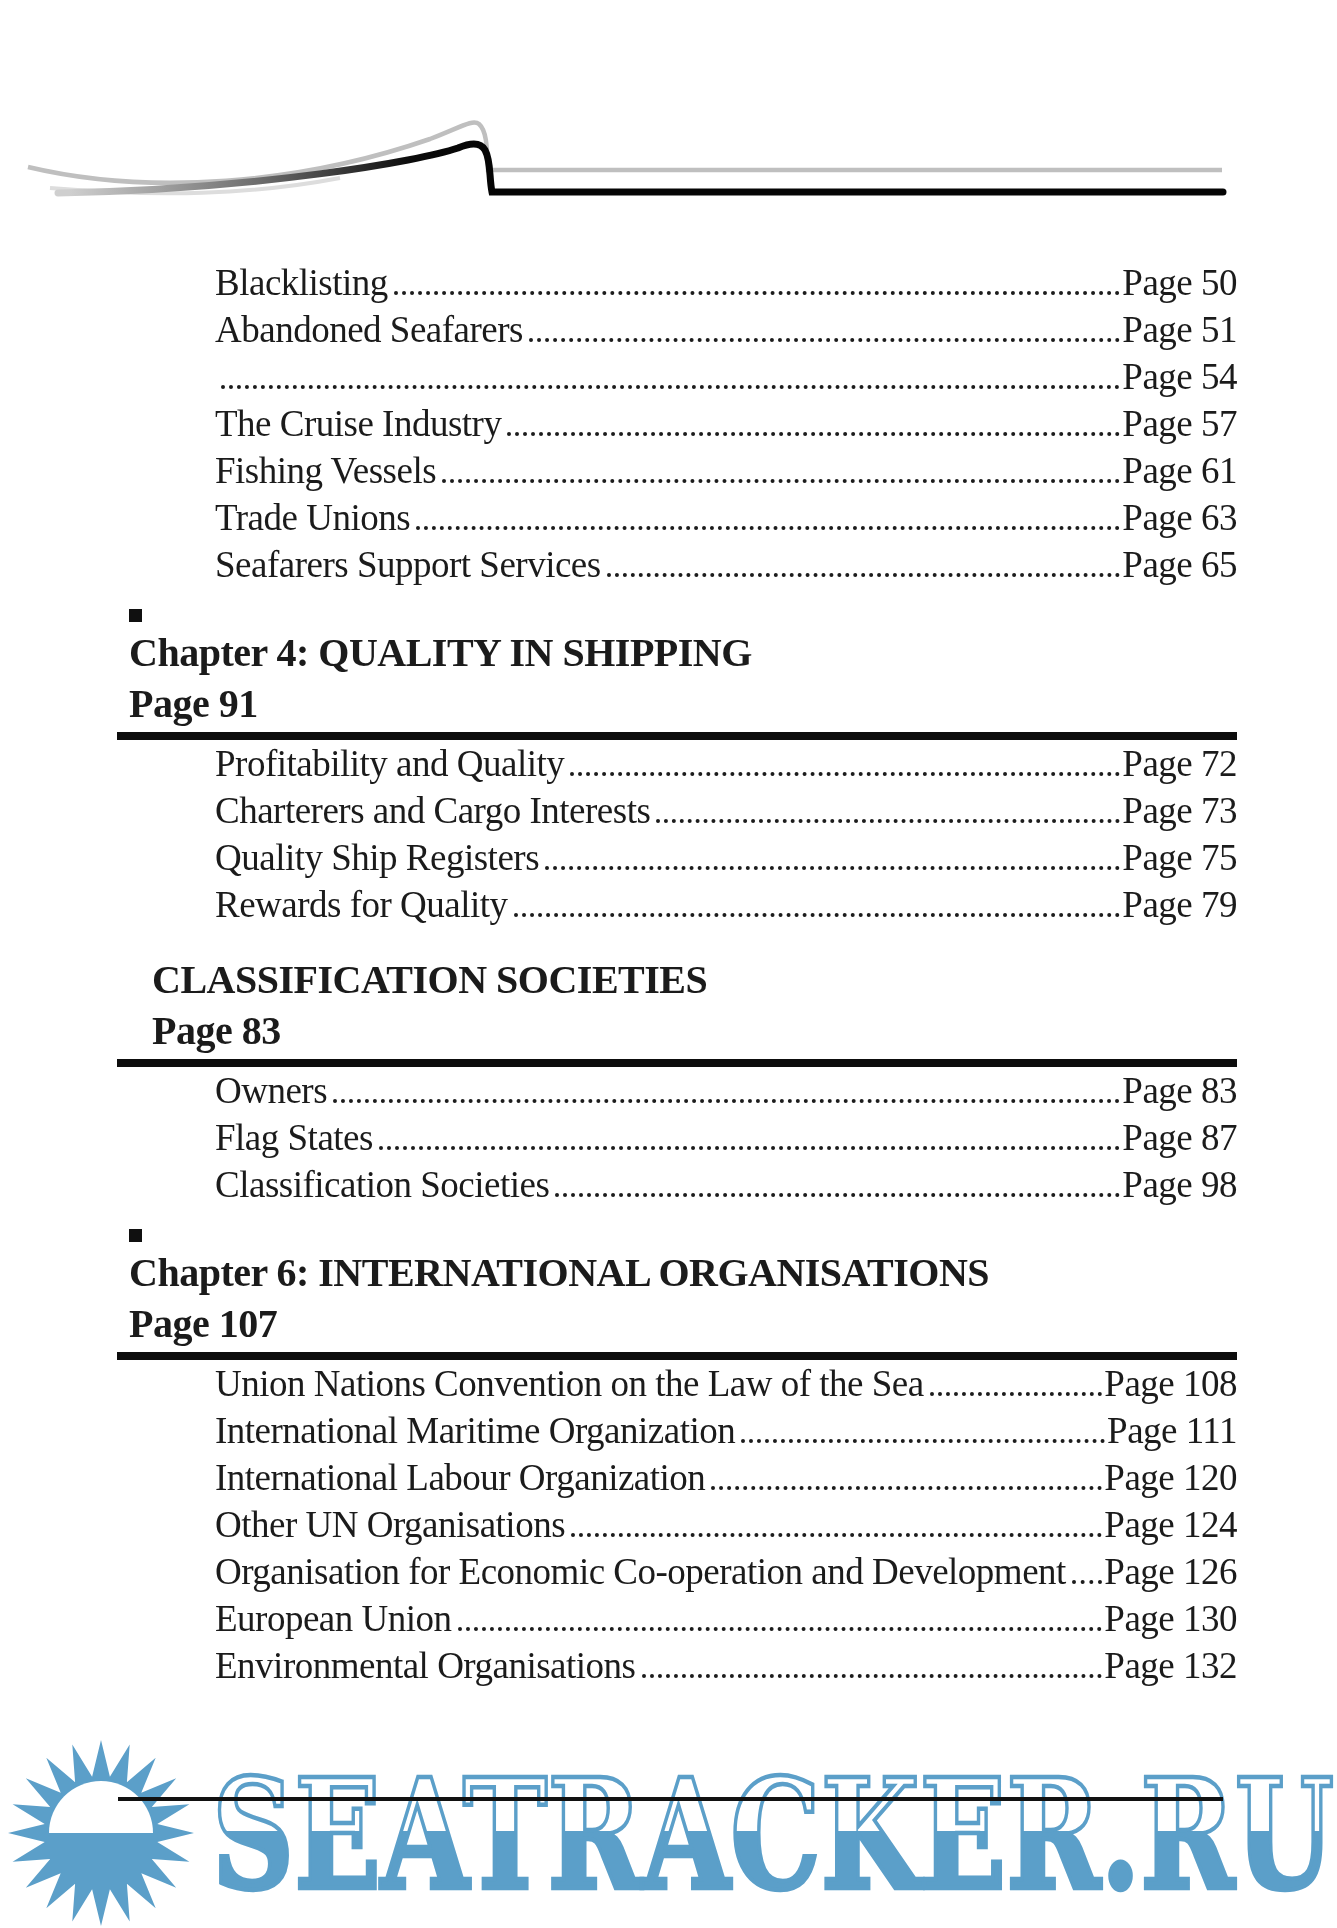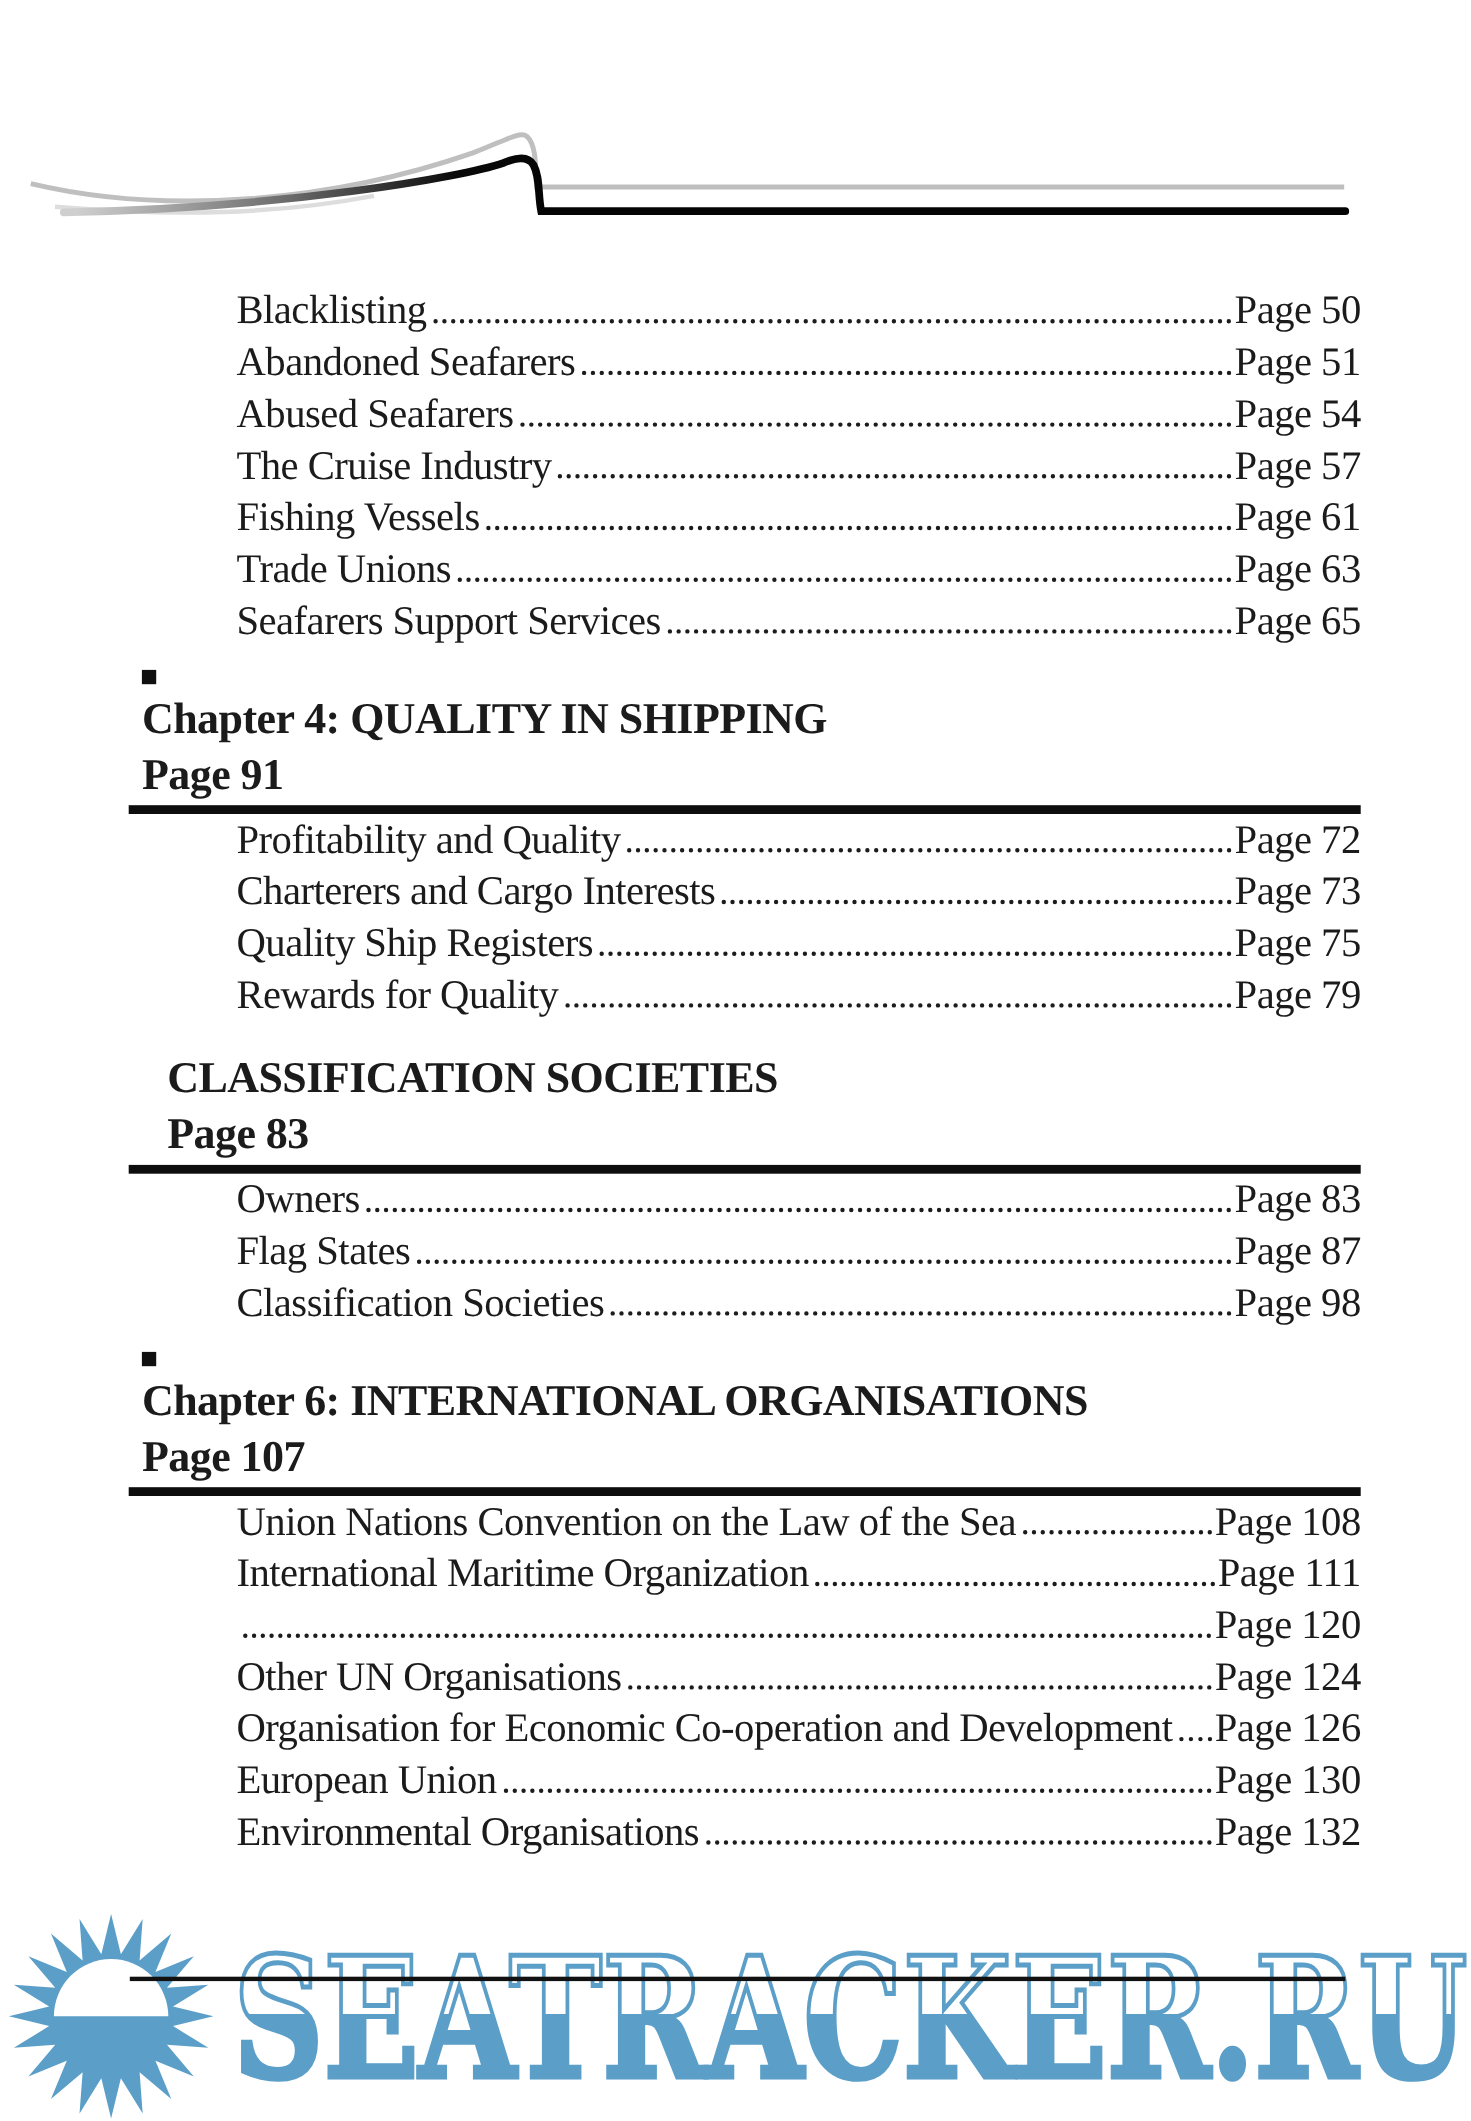--- a/index.html
+++ b/index.html
@@ -51,21 +51,20 @@
         <span class="title">Blacklisting</span>
         <span class="leader"></span>
         <span class="page">Page 50</span>
       </div>
       <div class="row">
         <span class="title">Abandoned Seafarers</span>
         <span class="leader"></span>
         <span class="page">Page 51</span>
       </div>
       <div class="row">
-        <span class="title">Abused Seafarers</span>
         <span class="leader"></span>
         <span class="page">Page 54</span>
       </div>
       <div class="row">
         <span class="title">The Cruise Industry</span>
         <span class="leader"></span>
         <span class="page">Page 57</span>
       </div>
       <div class="row">
         <span class="title">Fishing Vessels</span>
@@ -153,20 +152,21 @@
         <span class="title">Union Nations Convention on the Law of the Sea</span>
         <span class="leader"></span>
         <span class="page">Page 108</span>
       </div>
       <div class="row">
         <span class="title">International Maritime Organization</span>
         <span class="leader"></span>
         <span class="page">Page 111</span>
       </div>
       <div class="row">
+        <span class="title">International Labour Organization</span>
         <span class="leader"></span>
         <span class="page">Page 120</span>
       </div>
       <div class="row">
         <span class="title">Other UN Organisations</span>
         <span class="leader"></span>
         <span class="page">Page 124</span>
       </div>
       <div class="row">
         <span class="title">Organisation for Economic Co-operation and Development</span>

